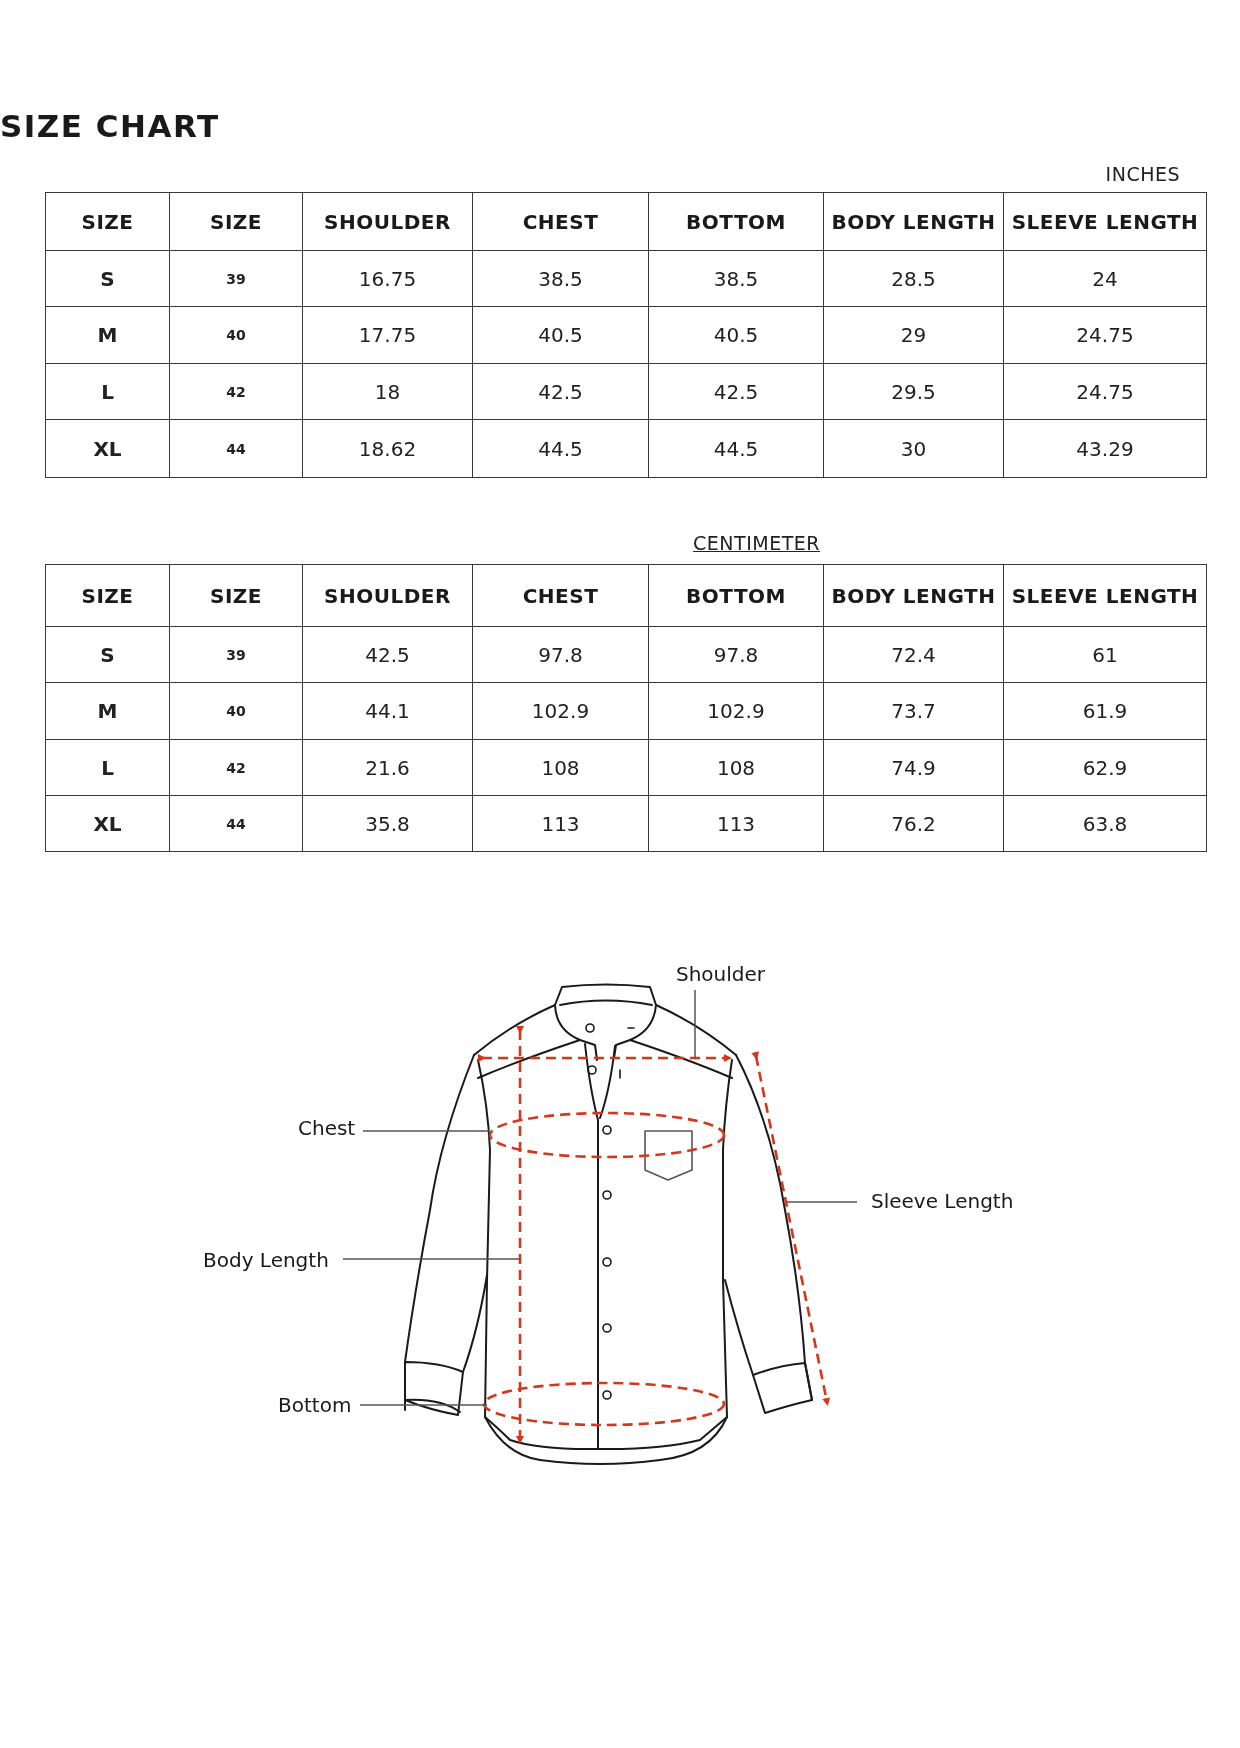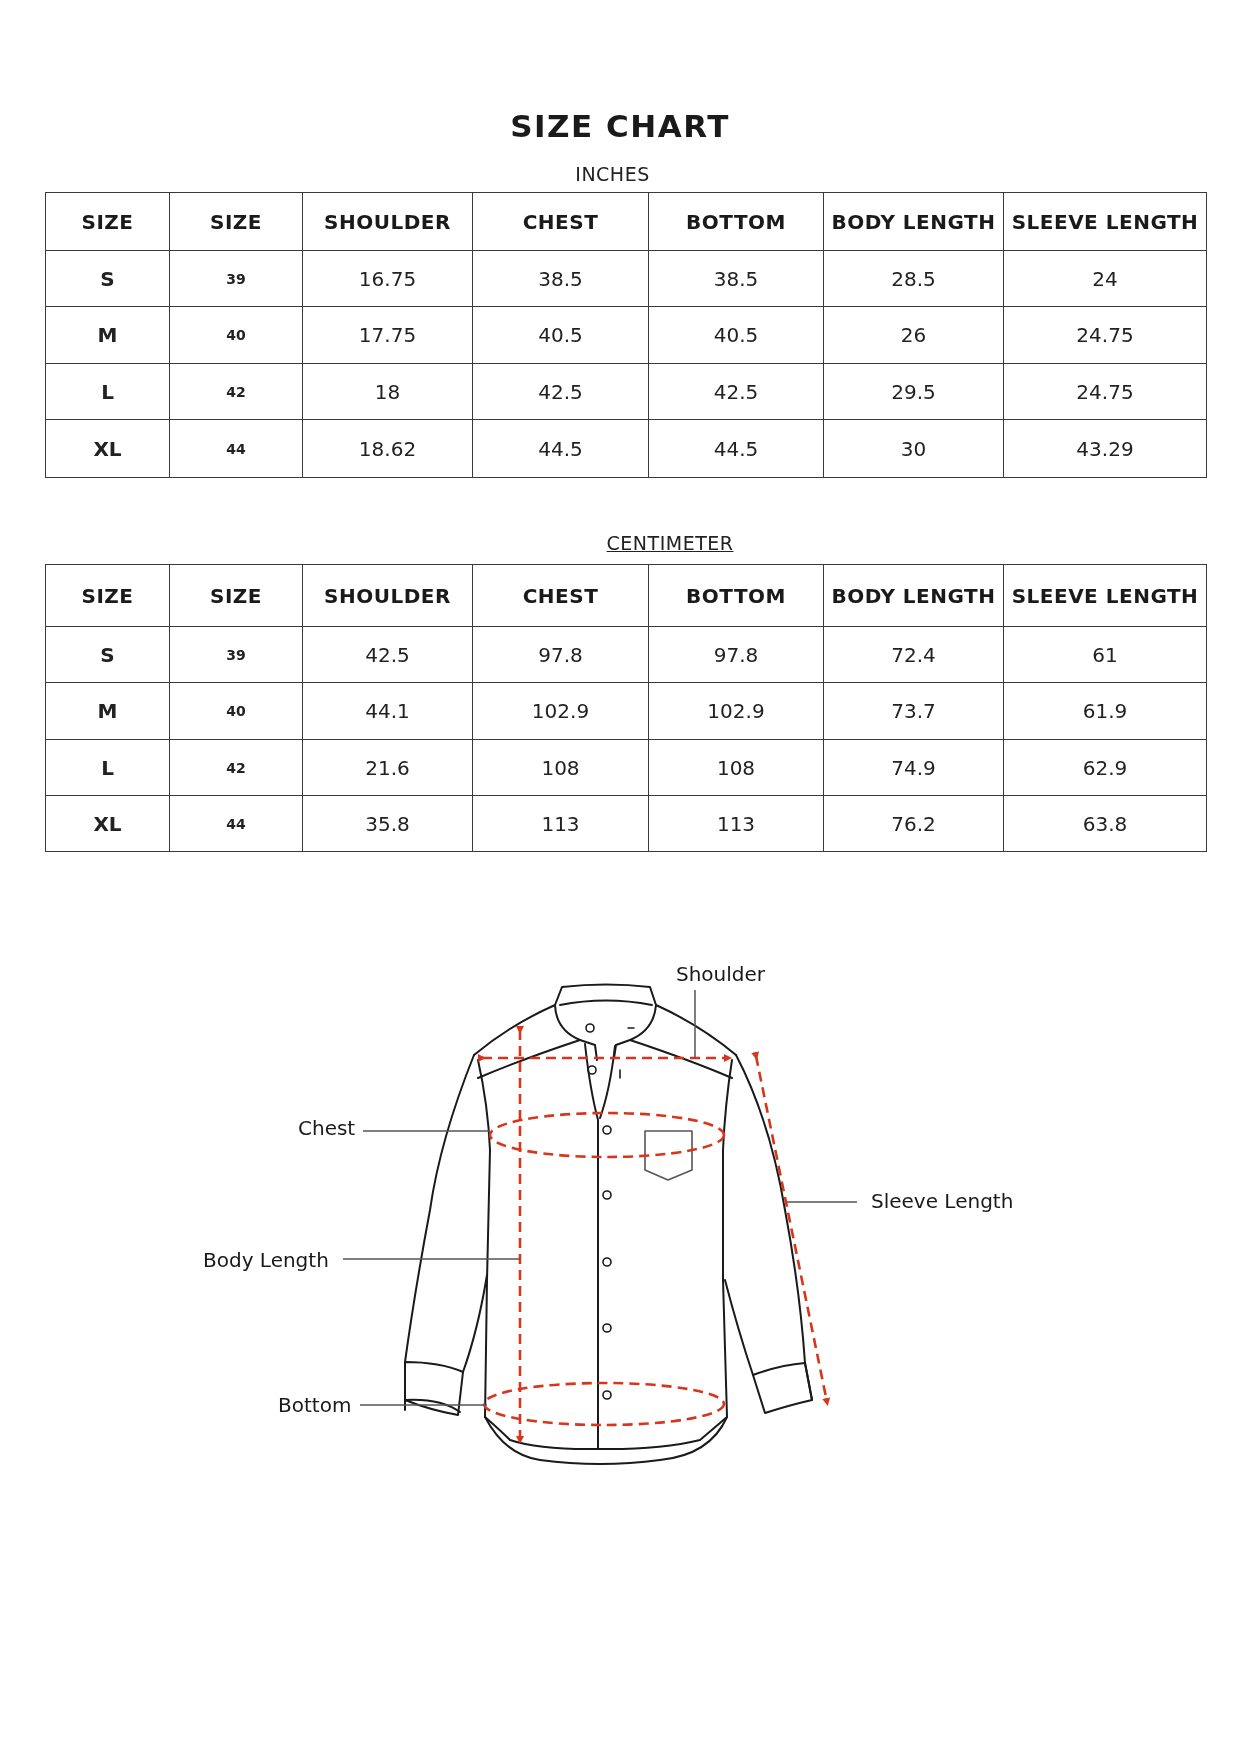--- a/index.html
+++ b/index.html
@@ -1,20 +1,20 @@
 <!DOCTYPE html>
 <html><head>
 <meta charset="utf-8">
 <style>
   html, body { margin: 0; padding: 0; background: #ffffff; }
   body { width: 1240px; height: 1748px; position: relative; overflow: hidden;
          font-family: "DejaVu Sans", "Liberation Sans", sans-serif; color: #1a1a1a; }
-  .title { position: absolute; left: 0; width: 1240px; top: 108px; text-align: center;
+  .title { position: absolute; left: 0; width: 1240px; top: 108px; text-align: left;
            font-size: 31px; font-weight: bold; letter-spacing: 1.5px; }
-  .unit-label { position: absolute; text-align: center; font-size: 19px; letter-spacing: 0.5px;
+  .unit-label { position: absolute; text-align: right; font-size: 19px; letter-spacing: 0.5px;
                 color: #222; }
   table.size-table { position: absolute; left: 45px; width: 1161px; border-collapse: collapse;
                      table-layout: fixed; }
   table.size-table td, table.size-table th { border: 1.6px solid #3a3a3a; text-align: center;
                      padding: 0; font-size: 20px; }
   table.size-table th { font-weight: bold; letter-spacing: 0.5px; font-size: 20px; }
   table.size-table td.size-letter { font-weight: bold; }
   table.size-table td.size-num { font-weight: bold; font-size: 14px; }
   table.size-table td { font-weight: normal; color: #222; }
   .diag-label { position: absolute; font-size: 20px; color: #1a1a1a; white-space: nowrap;
@@ -54,21 +54,21 @@
     <td>38.5</td>
     <td>28.5</td>
     <td>24</td>
   </tr>
   <tr style="height:57px">
     <td class="size-letter">M</td>
     <td class="size-num">40</td>
     <td>17.75</td>
     <td>40.5</td>
     <td>40.5</td>
-    <td>26</td>
+    <td>29</td>
     <td>24.75</td>
   </tr>
   <tr style="height:56px">
     <td class="size-letter">L</td>
     <td class="size-num">42</td>
     <td>18</td>
     <td>42.5</td>
     <td>42.5</td>
     <td>29.5</td>
     <td>24.75</td>

